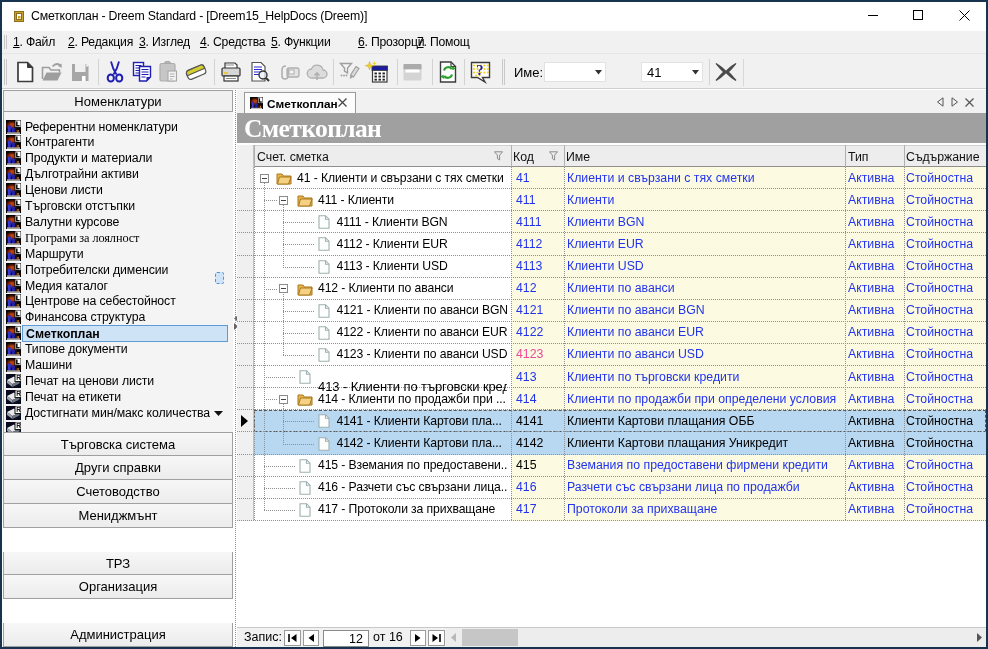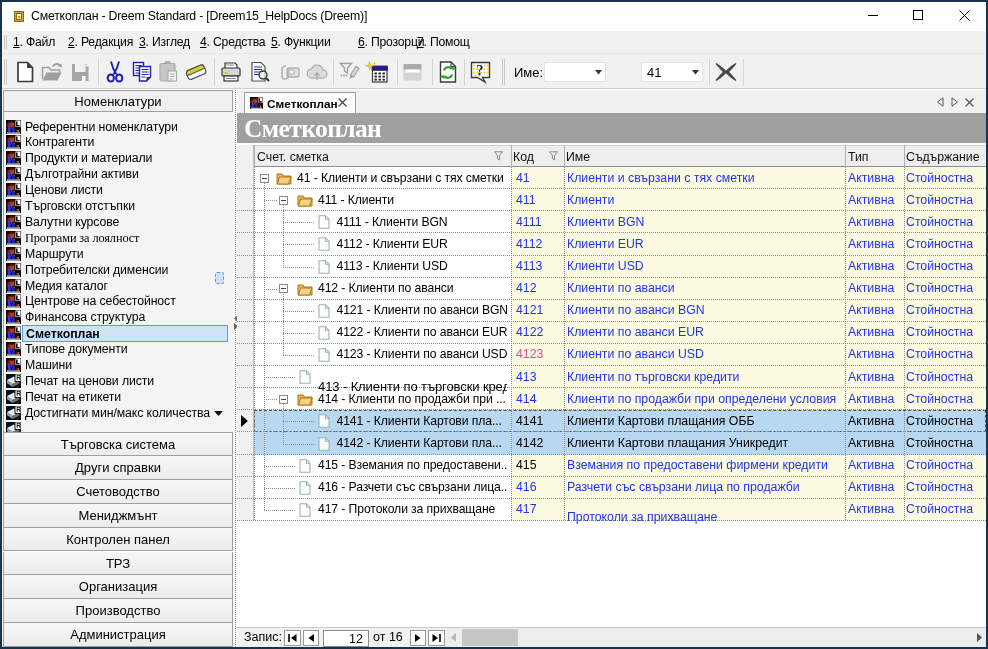--- a/index.html
+++ b/index.html
@@ -458,24 +458,22 @@
         <path d="M1 6 L6.5 10 L6.5 13 L1 9 Z" fill="#9aa2aa"></path>
         <path d="M6.5 10 L13.5 6.5 L13.5 9.5 L6.5 13 Z" fill="#6a727a"></path>
         <rect x="9" y="0" width="6" height="7.5" fill="#fff" stroke="#141414" stroke-width="1"></rect>
         <text x="10.2" y="6" font-size="6.5" font-weight="bold" font-family="Liberation Sans" fill="#111">R</text>
       </svg></div>
 <div class="ab" style="left:215px;top:272px;width:9px;height:12px;background:#cfe4f8;border:1px dashed #5a93cc;border-radius:2px;"></div>
 <div class="ab" style="left:3px;top:432.0px;width:230px;height:23.9px;background:linear-gradient(#f7f7f7,#ececec);border:1px solid #a0a0a0;border-top:1px solid #a0a0a0;font-size:13px;text-align:center;padding-top:4px;">Търговска система</div>
 <div class="ab" style="left:3px;top:479.8px;width:230px;height:23.9px;background:linear-gradient(#f7f7f7,#ececec);border:1px solid #a0a0a0;border-top:none;font-size:13px;text-align:center;padding-top:4px;">Счетоводство</div>
 <div class="ab" style="left:3px;top:455.9px;width:230px;height:23.9px;background:linear-gradient(#f7f7f7,#ececec);border:1px solid #a0a0a0;border-top:none;font-size:13px;text-align:center;padding-top:4px;">Други справки</div>
 <div class="ab" style="left:3px;top:503.7px;width:230px;height:23.9px;background:linear-gradient(#f7f7f7,#ececec);border:1px solid #a0a0a0;border-top:none;font-size:13px;text-align:center;padding-top:4px;">Мениджмънт</div>
-<div class="ab" style="left:3px;top:527.6px;width:230px;height:23.9px;background:linear-gradient(#f7f7f7,#ececec);border:1px solid #a0a0a0;border-top:none;font-size:13px;text-align:center;padding-top:4px;">Контролен панел</div>
 <div class="ab" style="left:3px;top:551.5px;width:230px;height:23.9px;background:linear-gradient(#f7f7f7,#ececec);border:1px solid #a0a0a0;border-top:none;font-size:13px;text-align:center;padding-top:4px;">ТРЗ</div>
 <div class="ab" style="left:3px;top:575.3px;width:230px;height:23.9px;background:linear-gradient(#f7f7f7,#ececec);border:1px solid #a0a0a0;border-top:none;font-size:13px;text-align:center;padding-top:4px;">Организация</div>
-<div class="ab" style="left:3px;top:599.2px;width:230px;height:23.9px;background:linear-gradient(#f7f7f7,#ececec);border:1px solid #a0a0a0;border-top:none;font-size:13px;text-align:center;padding-top:4px;">Производство</div>
 <div class="ab" style="left:3px;top:623.1px;width:230px;height:23.9px;background:linear-gradient(#f7f7f7,#ececec);border:1px solid #a0a0a0;border-top:none;font-size:13px;text-align:center;padding-top:4px;">Администрация</div>
 <div class="ab dotv" style="left:235px;top:90px;height:557px;"></div>
 <svg class="ab" style="left:232px;top:314px;" width="8" height="16">
       <path d="M6 1 L2 4.5 L6 8 Z" fill="#666"></path>
       <path d="M2 9 L6 12.5 L2 16 Z" fill="#666"></path>
     </svg>
 <div class="ab" style="left:237px;top:90px;width:749px;height:23px;background:#f1f1f1;"></div>
 <div class="ab" style="left:244px;top:92px;width:112px;height:21px;background:#fcfcfc;border:1px solid #9a9a9a;border-bottom:none;"></div>
 <div class="ab" style="left:250px;top:96px;width:13px;height:13px;overflow:hidden;"><svg width="13" height="13" viewBox="0 0 13 13">
         <rect x="0" y="0" width="13" height="12" fill="#050505"></rect>
@@ -761,21 +759,21 @@
 <div class="ab" style="left:516px;top:480.1px;font-size:12.3px;color:#2233ee;">416</div>
 <div class="ab" style="left:567px;top:480.1px;font-size:12.3px;color:#2233ee;white-space:nowrap;">Разчети със свързани лица по продажби</div>
 <div class="ab" style="left:848px;top:480.1px;font-size:12.3px;color:#2233ee;">Активна</div>
 <div class="ab" style="left:906px;top:480.1px;font-size:12.3px;color:#2233ee;">Стойностна</div>
 <div class="ab" style="left:299px;top:502.9px;"><svg width="12" height="14" viewBox="0 0 12 14">
         <path d="M1 0.7 H7.5 L11 4.2 V13.3 H1 Z" fill="#fdfefe" stroke="#9fb0b0" stroke-width="1.1"></path>
         <path d="M7.5 0.7 V4.2 H11" fill="none" stroke="#9fb0b0" stroke-width="1.1"></path>
       </svg></div>
 <div class="ab" style="left:318px;top:502.3px;width:189px;overflow:hidden;font-size:12.2px;letter-spacing:-0.1px;color:#000;white-space:nowrap;">417 - Протоколи за прихващане</div>
 <div class="ab" style="left:516px;top:502.3px;font-size:12.3px;color:#2233ee;">417</div>
-<div class="ab" style="left:567px;top:502.3px;font-size:12.3px;color:#2233ee;white-space:nowrap;margin-top:8px;">Протоколи за прихващане</div>
+<div class="ab" style="left:567px;top:502.3px;font-size:12.3px;color:#2233ee;white-space:nowrap;">Протоколи за прихващане</div>
 <div class="ab" style="left:848px;top:502.3px;font-size:12.3px;color:#2233ee;">Активна</div>
 <div class="ab" style="left:906px;top:502.3px;font-size:12.3px;color:#2233ee;">Стойностна</div>
 <div class="ab" style="left:237px;top:627px;width:749px;height:20px;background:#f1f1f1;border-top:1px solid #c8c8c8;"></div>
 <div class="ab" style="left:244px;top:630px;font-size:12.5px;">Запис:</div>
 <div class="ab" style="left:284px;top:629.5px;width:17px;height:16px;background:#fff;border:1px solid #9a9a9a;"></div>
 <svg class="ab" style="left:284px;top:629.5px;" width="17" height="16">
       <path d="M5 4 v8" stroke="#000" stroke-width="1.6"></path>
       <path d="M12.5 4 L7 8 L12.5 12 Z" fill="#000"></path>
     </svg>
 <div class="ab" style="left:303px;top:629.5px;width:16px;height:16px;background:#fff;border:1px solid #9a9a9a;"></div>

